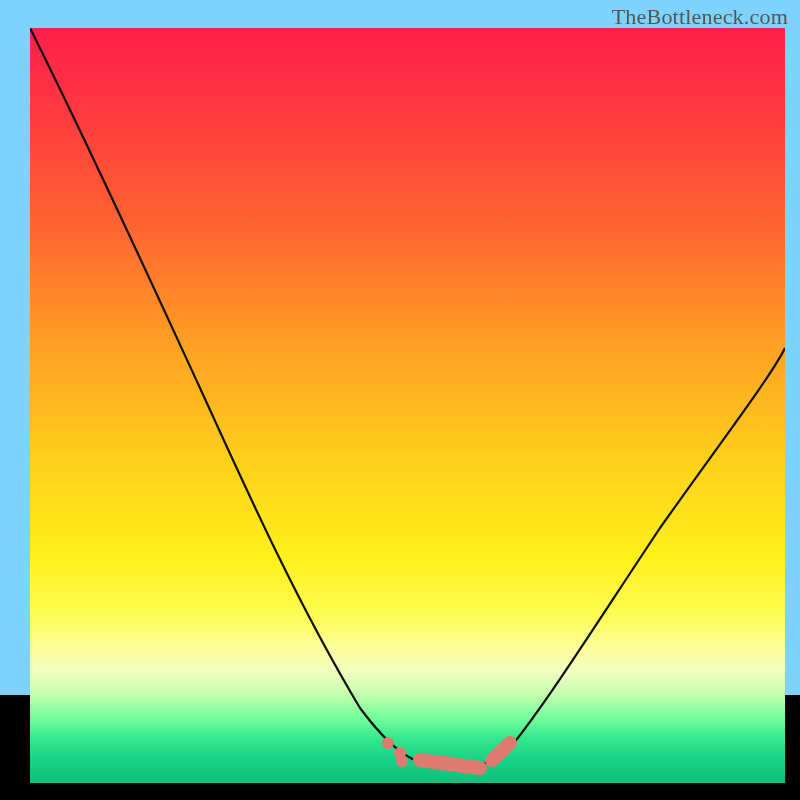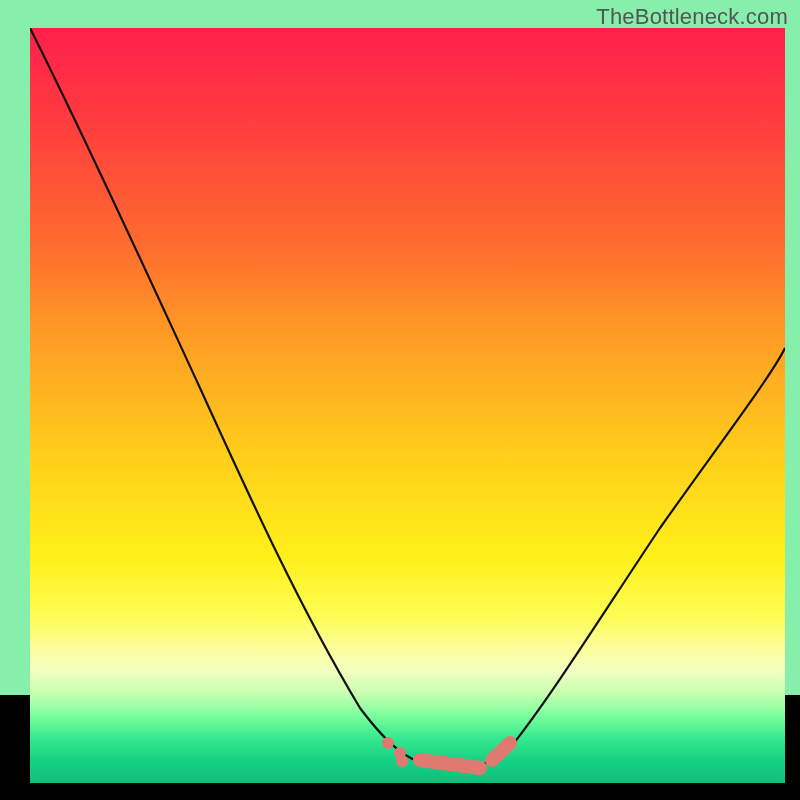--- a/index.html
+++ b/index.html
@@ -8,21 +8,22 @@
     width: 800px;
     height: 800px;
     background: #000;
     overflow: hidden;
     font-family: Arial, Helvetica, sans-serif;
   }
   .stage {
     position: relative;
     width: 800px;
     height: 695px;
-    background: #86efac;
+    background: #7dd3fc;
+    font-family: Liberation Serif, serif;
   }
   .plot {
     position: absolute;
     left: 30px;
     top: 28px;
     width: 755px;
     height: 755px;
     overflow: hidden;
   }
   .gradient {

